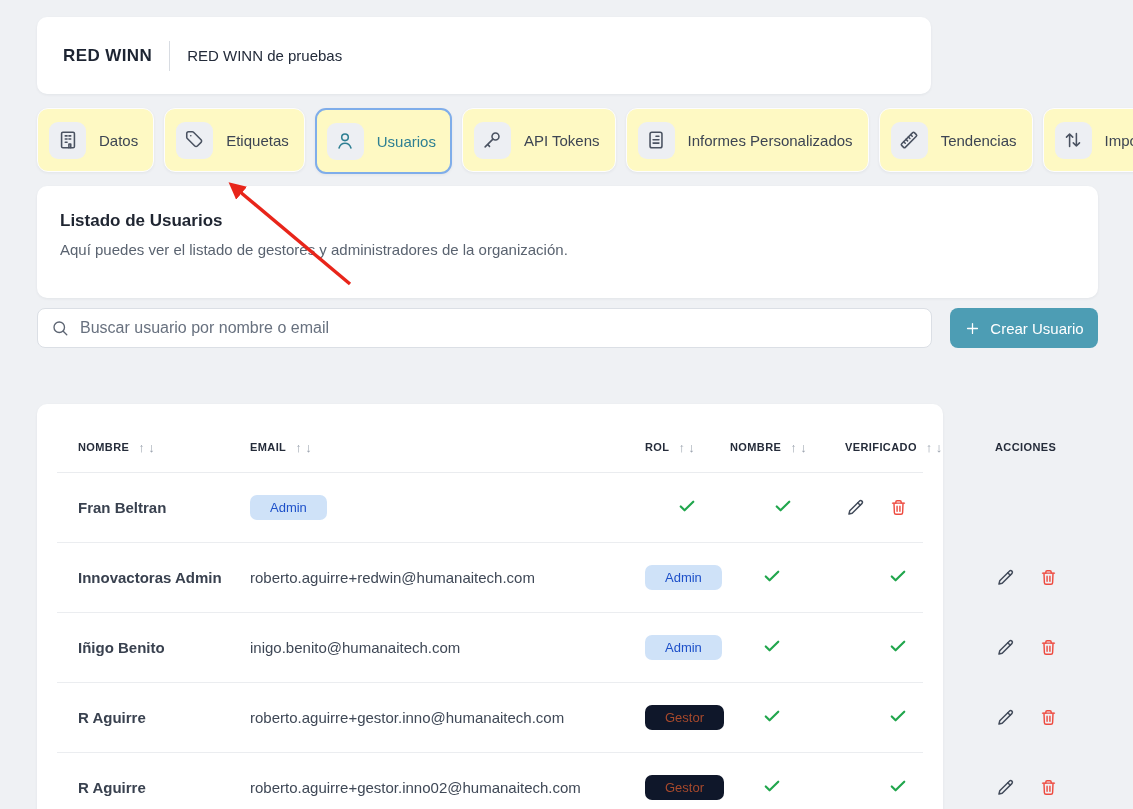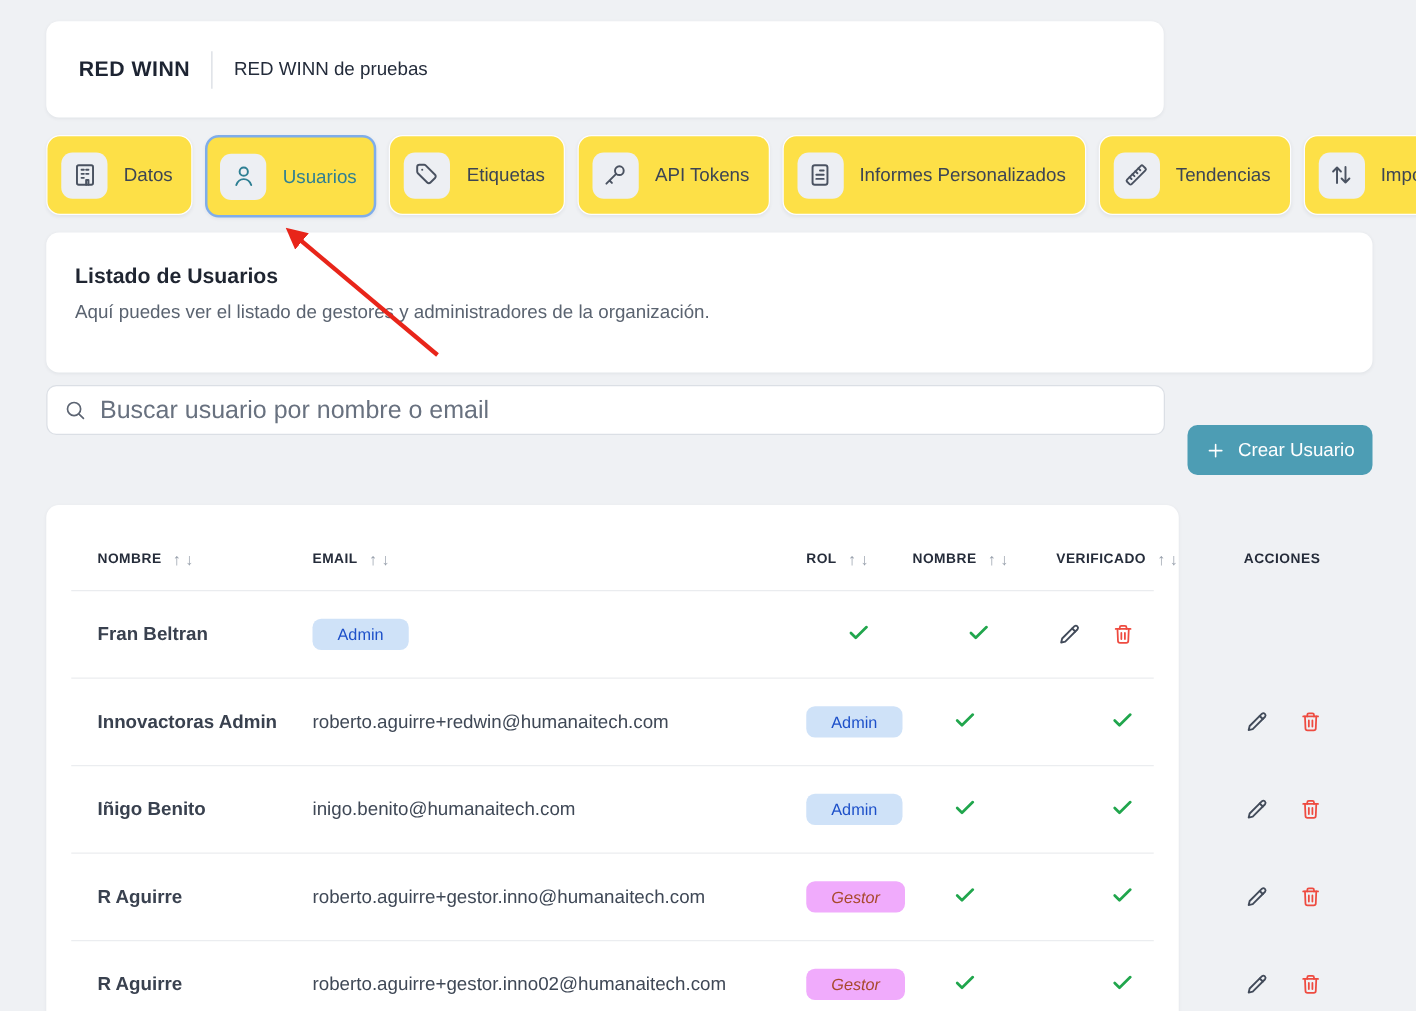--- a/index.html
+++ b/index.html
@@ -12,21 +12,21 @@
   .card{background:#fff;border-radius:10px;box-shadow:0 1px 3px rgba(25,35,55,.06);}
 
   
   .header-card{position:absolute;left:37px;top:17px;width:894px;height:77px;display:flex;align-items:center;}
   .brand{margin-left:26px;font-size:17px;font-weight:700;color:#1d2432;letter-spacing:.4px;}
   .v-divider{width:1px;height:30px;background:#d8dce2;margin:0 17px;}
   .org-name{font-size:15px;color:#232b3a;}
 
   
   .tab-bar{position:absolute;left:37px;top:108px;height:66px;display:flex;gap:10px;width:1400px;}
-  .tab{display:inline-flex;align-items:center;background:#fde047;border:1px solid #fdfdfe;border-radius:11px;
+  .tab{display:inline-flex;align-items:center;background:#fef9c3;border:1px solid #fdfdfe;border-radius:11px;
        height:62px;padding:0 15px 0 11px;box-shadow:0 1px 3px rgba(25,35,55,.06);cursor:pointer;flex:0 0 auto;}
   .tab.active{border:2px solid #7fadea;height:62px;padding:0 14px 0 10px;}
   .tab-tile{width:37px;height:37px;border-radius:9px;background:#edeff3;display:flex;align-items:center;justify-content:center;}
   .tab-icon{display:flex;color:#4a5261;}
   .tab.active .tab-icon{color:#2e7f93;}
   .tab-label{margin-left:13px;font-size:15px;color:#3d4553;}
   .tab.active .tab-label{color:#2e7f93;}
 
   
   .section-card{position:absolute;left:37px;top:186px;width:1061px;height:112px;box-sizing:border-box;padding:25px 0 0 23px;}
@@ -34,43 +34,43 @@
   .section-subtitle{margin-top:10px;font-size:15px;color:#5a6370;}
 
   
   .arrow-overlay{position:absolute;left:0;top:0;pointer-events:none;z-index:20;}
 
   
   .search-row{position:absolute;left:37px;top:308px;width:1061px;height:40px;display:flex;gap:18px;}
   .search-box{width:895px;box-sizing:border-box;height:40px;background:#fff;border:1px solid #dbdfe5;border-radius:8px;
               display:flex;align-items:center;padding-left:13px;gap:9px;}
   .search-box .sicon{display:flex;color:#5c6472;}
-  .search-box input{border:none;outline:none;flex:1;font-size:20px;color:#2f3744;background:transparent;font-family:"Liberation Sans",sans-serif;}
+  .search-box input{border:none;outline:none;flex:1;font-size:16px;color:#2f3744;background:transparent;font-family:"Liberation Sans",sans-serif;}
   .search-box input::placeholder{color:#68717f;}
   .create-btn{width:148px;height:40px;border:none;border-radius:8px;background:#4d9db4;color:#fff;
               display:flex;align-items:center;justify-content:center;gap:9px;font-size:15px;font-weight:500;cursor:pointer;
-              font-family:"Liberation Sans",sans-serif;margin-top:32px;}
+              font-family:"Liberation Sans",sans-serif;}
   .create-btn .picon{display:flex;}
 
   
   .table-card{position:absolute;left:37px;top:376px;width:906px;height:433px;box-sizing:border-box;padding:18px 20px 0 20px;margin-top:28px;}
   .thead,.trow{display:grid;grid-template-columns:193px 395px 85px 115px 150px 1fr;align-items:center;}
   .thead{height:50px;border-bottom:1px solid #eaecef;}
   .th{font-size:11px;font-weight:700;letter-spacing:.4px;color:#252c3a;display:flex;align-items:center;}
   .th:first-child{padding-left:21px;}
   .sort{margin-left:9px;color:#99a1ad;font-size:13px;font-weight:400;display:inline-flex;gap:3px;cursor:pointer;}
   .trow{height:69px;border-bottom:1px solid #ebedf0;}
   .trow:last-child{border-bottom:none;}
   .cell{font-size:15px;color:#3f4856;}
   .cell.nombre{padding-left:21px;font-weight:700;color:#39414f;}
   .cell.activo{padding-left:32px;}
   .cell.verificado{padding-left:43px;}
   .badge{display:inline-block;padding:5px 20px;border-radius:7px;font-size:13px;font-weight:500;}
   .badge-admin{background:#cfe2f8;color:#1d50c9;}
-  .badge-gestor{background:#f0abfc;color:#a8492c;font-style:italic;}
+  .badge-gestor{background:#0f172a;color:#a8492c;}
   .check{display:inline-flex;color:#21a64d;}
   .cell.acciones{display:flex;gap:23px;align-items:center;}
   .act{border:none;background:transparent;padding:0;cursor:pointer;display:inline-flex;}
   .act.edit{color:#424b5a;}
   .act.del{color:#ee4b40;}
 </style>
 </head>
 <body>
 
 <div class="card header-card">
@@ -84,41 +84,41 @@
     <span class="tab-tile">
         <span class="tab-icon">
           <svg width="22" height="22" viewBox="0 0 24 24" fill="none" stroke="currentColor" stroke-width="1.7" stroke-linecap="round" stroke-linejoin="round">
             <rect x="5" y="3.5" width="14" height="17" rx="1.5"></rect>
             <path d="M9 7.5h2M13 7.5h2M9 11h2M13 11h2M9 14.5h2M13 20.5v-4.2h2v4.2"></path>
           </svg>
         </span>
       </span>
     <span class="tab-label">Datos</span>
   </div>
+    <div class="tab">
+    <span class="tab-tile">
+        <span class="tab-icon">
+          <svg width="22" height="22" viewBox="0 0 24 24" fill="none" stroke="currentColor" stroke-width="1.7" stroke-linecap="round" stroke-linejoin="round">
+            <path d="M10.4 3.6A2 2 0 0 0 9 3H5a2 2 0 0 0-2 2v4c0 .53.21 1.04.59 1.41l8.17 8.18a2 2 0 0 0 2.83 0l4-4a2 2 0 0 0 0-2.83z"></path>
+            <circle cx="7.4" cy="7.4" r="0.9" fill="currentColor" stroke="none"></circle>
+          </svg>
+        </span>
+      </span>
+    <span class="tab-label">Etiquetas</span>
+  </div>
     <div class="tab active">
     <span class="tab-tile">
         <span class="tab-icon">
           <svg width="22" height="22" viewBox="0 0 24 24" fill="none" stroke="currentColor" stroke-width="1.7" stroke-linecap="round" stroke-linejoin="round">
             <circle cx="12" cy="8" r="3.6"></circle>
             <path d="M5.5 19.6c1.2-3.5 3.5-5.1 6.5-5.1s5.3 1.6 6.5 5.1"></path>
           </svg>
         </span>
       </span>
     <span class="tab-label">Usuarios</span>
-  </div>
-    <div class="tab">
-    <span class="tab-tile">
-        <span class="tab-icon">
-          <svg width="22" height="22" viewBox="0 0 24 24" fill="none" stroke="currentColor" stroke-width="1.7" stroke-linecap="round" stroke-linejoin="round">
-            <path d="M10.4 3.6A2 2 0 0 0 9 3H5a2 2 0 0 0-2 2v4c0 .53.21 1.04.59 1.41l8.17 8.18a2 2 0 0 0 2.83 0l4-4a2 2 0 0 0 0-2.83z"></path>
-            <circle cx="7.4" cy="7.4" r="0.9" fill="currentColor" stroke="none"></circle>
-          </svg>
-        </span>
-      </span>
-    <span class="tab-label">Etiquetas</span>
   </div>
     <div class="tab">
     <span class="tab-tile">
         <span class="tab-icon">
           <svg width="22" height="22" viewBox="0 0 24 24" fill="none" stroke="currentColor" stroke-width="1.7" stroke-linecap="round" stroke-linejoin="round">
             <circle cx="15.8" cy="8.2" r="3.8"></circle>
             <path d="M13 11 4.5 19.5M7.2 16.8l2.1 2.1"></path>
           </svg>
         </span>
       </span>

